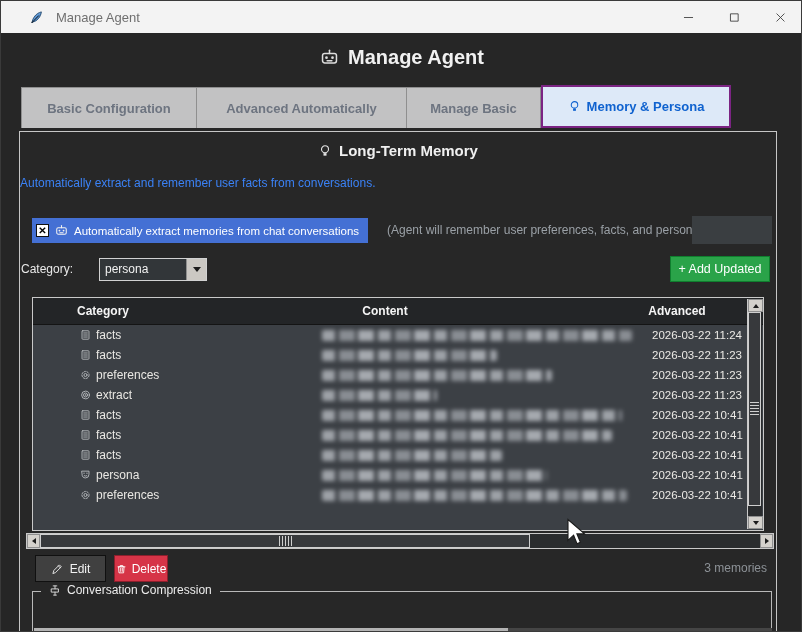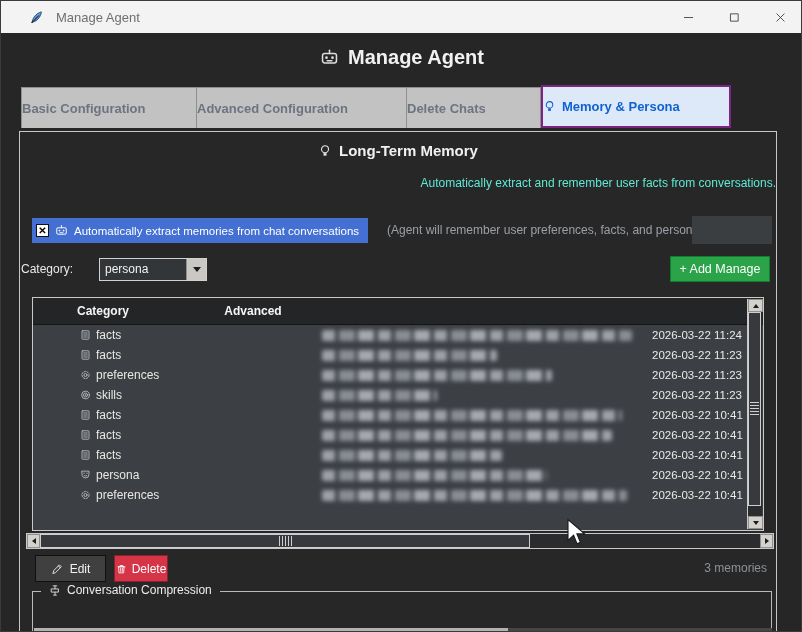--- a/index.html
+++ b/index.html
@@ -11,31 +11,31 @@
   .tb-title{margin-left:12px;font-size:13px;color:#6f6f6f;}
   .tb-controls{position:absolute;right:0;top:0;height:32px;display:flex;}
   .tb-btn{width:46px;height:32px;display:flex;align-items:center;justify-content:center;color:#3c3c3c;}
   .tb-btn span{width:11px;height:11px;display:inline-block;}
   
   .app-header{position:absolute;left:0;top:40px;width:802px;height:32px;display:flex;align-items:center;justify-content:center;gap:9px;color:#ececec;}
   .app-header .hicon{width:19px;height:19px;color:#dedede;}
   .app-title{font-size:20px;font-weight:bold;color:#f1f1f1;}
   
   .tabs{position:absolute;left:20px;top:86px;height:41px;display:flex;align-items:flex-end;}
-  .tab{height:41px;background:#c2c2c3;color:#6d7480;font-size:13px;font-weight:bold;display:flex;align-items:center;justify-content:flex-start;border-right:1px solid #8f8f8f;border-top:1px solid #8f8f8f;}
+  .tab{height:41px;background:#c2c2c3;color:#6d7480;font-size:13px;font-weight:bold;display:flex;align-items:center;justify-content:center;border-right:1px solid #8f8f8f;border-top:1px solid #8f8f8f;}
   .tab.t0{width:176px;border-left:1px solid #8f8f8f;}
   .tab.t1{width:210px;}
   .tab.t2{width:134px;}
   .tab.active{width:190px;height:43px;background:#dde9f8;color:var(--tabblue,#0f62cf);border:2px solid var(--purple,#7b2483);gap:6px;}
   .tab.active .ticon{width:13px;height:13px;}
   
   .panel{position:absolute;left:18px;top:130px;width:758px;height:502px;border:1px solid #c6c6c6;background:#272727;}
   .mem-title{position:absolute;left:0;top:10px;width:100%;display:flex;align-items:center;justify-content:center;gap:7px;color:#f0f0f0;font-size:15px;font-weight:bold;}
   .mem-title .micon{width:14px;height:14px;color:#e3e3e3;}
-  .mem-sub{position:absolute;left:0;top:44px;width:100%;text-align:right;font-size:12px;color:#5eead4;}
+  .mem-sub{position:absolute;left:0;top:44px;width:100%;text-align:left;font-size:12px;color:#3b82f6;}
   
   .checkrow{position:absolute;left:0;top:86px;width:100%;height:27px;}
   .autolabel{position:absolute;left:12px;top:0;height:25px;display:inline-flex;align-items:center;gap:6px;background:var(--highlight,#4470d4);padding:0 9px 0 4px;color:#fff;font-size:11.5px;}
   .checkbox{width:13px;height:13px;background:#fff;border:1px solid #111;display:flex;align-items:center;justify-content:center;}
   .checkbox.checked::after{content:"\2715";color:#000;font-size:10px;font-weight:bold;line-height:1;}
   .autolabel .ricon{width:13px;height:13px;color:#f2f2f2;}
   .hint{position:absolute;left:367px;top:0;height:25px;line-height:25px;font-size:12px;color:#9aa0a6;}
   .side-entry{position:absolute;left:672px;top:-2px;width:80px;height:28px;background:#3a3e41;}
   
   .catrow{position:absolute;left:0;top:124px;width:100%;height:28px;}
@@ -144,24 +144,24 @@
         </svg>
       </span>
     <span class="app-title">Manage Agent</span>
   </div>
 
   <div class="tabs">
     <div class="tab t0">
         <span>Basic Configuration</span>
       </div>
     <div class="tab t1">
-        <span>Advanced Configuration</span>
+        <span>Advanced Automatically</span>
       </div>
     <div class="tab t2">
-        <span>Delete Chats</span>
+        <span>Manage Basic</span>
       </div>
     <div class="tab active">
       <span class="ticon" data-icon="bulb-icon">
           <svg viewBox="0 0 12 12">
             <circle cx="6" cy="4.5" r="3"></circle>
             <path class="f" d="M4.7 7.8 h2.6 v2.2 h-2.6 z"></path>
           </svg>
         </span>
       <span>Memory &amp; Persona</span>
     </div>
@@ -199,26 +199,27 @@
     </div>
 
     <div class="catrow">
       <span class="cat-label">Category:</span>
       <div class="combo">
         <span class="combo-value">persona</span>
         <span class="combo-arrow">
             <i></i>
           </span>
       </div>
-      <div class="add-btn">+ Add Manage</div>
+      <div class="add-btn">+ Add Updated</div>
     </div>
 
     <div class="memtable">
       <div class="thead">
         <div class="th h0">Category</div>
+        <div class="th h1">Content</div>
         <div class="th h2">Advanced</div>
       </div>
       <div class="tbody">
           <div class="trow">
             <div class="c-cat">
               <span class="ricon" data-icon="facts-icon">
                 <svg viewBox="0 0 12 12">
                   <rect x="2.2" y="1.4" width="7.6" height="9.2" rx="0.8"></rect>
                   <line x1="4" y1="3.8" x2="8" y2="3.8"></line>
                   <line x1="4" y1="6" x2="8" y2="6"></line>
@@ -266,21 +267,21 @@
           </div>
           <div class="trow">
             <div class="c-cat">
               <span class="ricon" data-icon="target-icon">
                 <svg viewBox="0 0 12 12">
                   <circle cx="6" cy="6" r="4.2"></circle>
                   <circle cx="6" cy="6" r="2.2"></circle>
                   <circle class="f" cx="6" cy="6" r="0.8"></circle>
                 </svg>
               </span>
-              <span>skills</span>
+              <span>extract</span>
             </div>
             <div class="c-content">
               <span class="blurbar" style="width:115px"></span>
             </div>
             <div class="c-upd">2026-03-22 11:23</div>
           </div>
           <div class="trow">
             <div class="c-cat">
               <span class="ricon" data-icon="facts-icon">
                 <svg viewBox="0 0 12 12">

